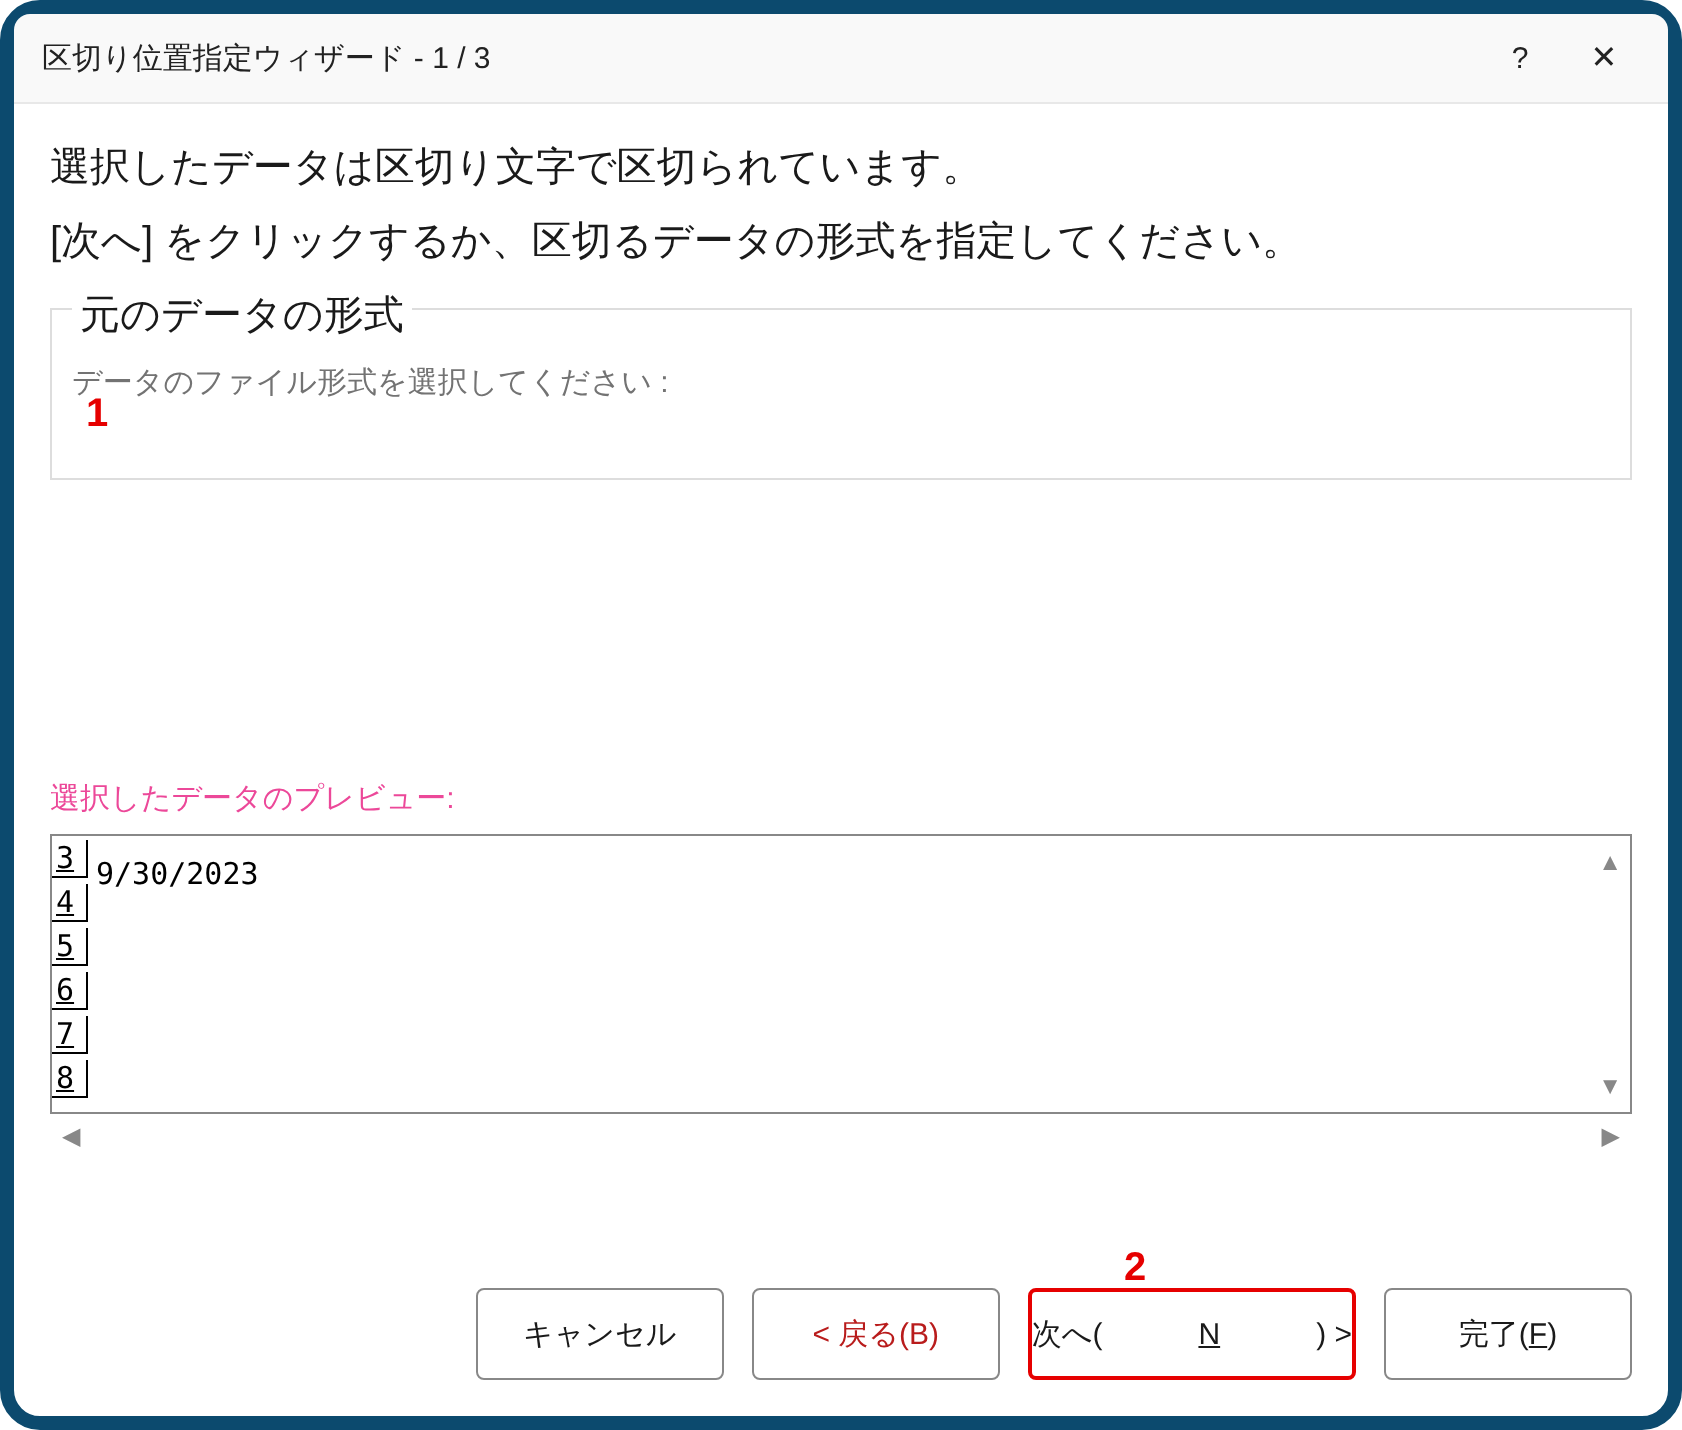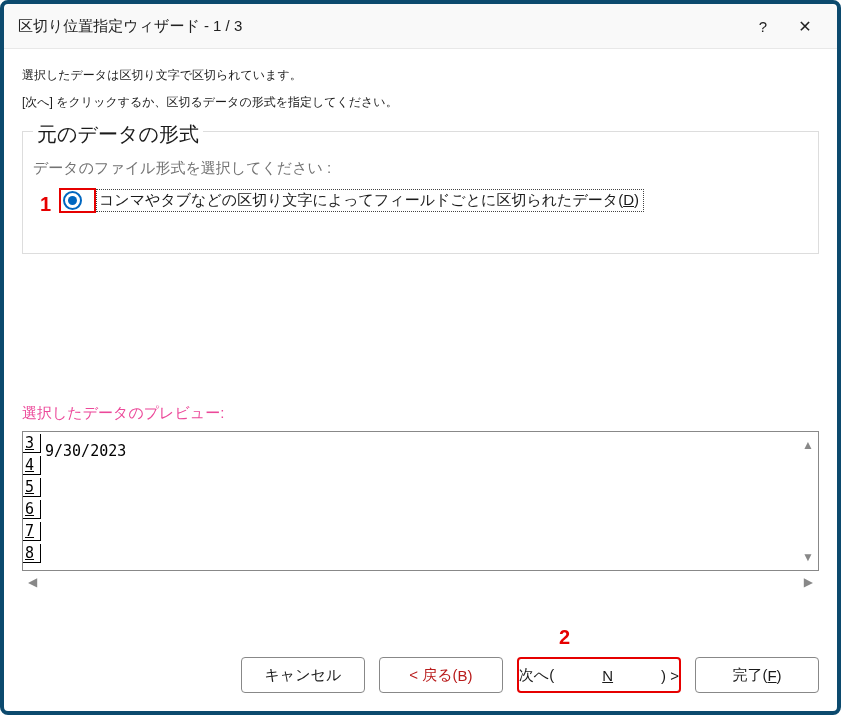--- a/index.html
+++ b/index.html
@@ -11,22 +11,22 @@
       font-family: "Yu Gothic UI", "Meiryo", sans-serif;
       font-size: 14px;
       background: #ffffff;
       width: 841px;
       height: 715px;
       overflow: hidden;
     }
     .dialog {
       width: 841px;
       height: 715px;
-      border: 4px solid #0c4a6e;
-      border-radius: 8px;
+      border: 7px solid #0c4a6e;
+      border-radius: 20px;
       background: #ffffff;
       display: flex;
       flex-direction: column;
       position: relative;
     }
     .titlebar {
       display: flex;
       align-items: center;
       padding: 8px 14px;
       border-bottom: 1px solid #e8e8e8;
@@ -53,21 +53,21 @@
       font-size: 16px;
     }
     .content {
       flex: 1;
       padding: 18px 18px 0 18px;
       display: flex;
       flex-direction: column;
     }
     .desc-line {
       margin-bottom: 10px;
-      font-size: 12px;
+      font-size: 20px;
       color: #1a1a1a;
     }
     .group {
       border: 1px solid #ddd;
       margin-top: 10px;
       padding: 0px 10px 28px 10px;
       position: relative;
     }
     .group-title {
       position: relative;
@@ -202,21 +202,21 @@
       font-size: 12px;
     }
     .button-row {
       display: flex;
       justify-content: flex-end;
       gap: 14px;
       padding: 10px 18px 18px 0;
     }
     .btn {
       min-width: 124px;
-      height: 36px;
+      height: 46px;
       border: 1px solid #888;
       background: #fff;
       border-radius: 4px;
       font-size: 15px;
       display: flex;
       align-items: center;
       justify-content: center;
       cursor: pointer;
       color: #1a1a1a;
     }
@@ -245,29 +245,20 @@
 
   <div class="content">
     <div class="desc-line">選択したデータは区切り文字で区切られています。</div>
     <div class="desc-line">[次へ] をクリックするか、区切るデータの形式を指定してください。</div>
 
     <div class="group">
       <span class="group-title">元のデータの形式</span>
       <div class="group-inner">
         <div class="instruction">データのファイル形式を選択してください :</div>
 
-        <div class="radio-row">
-          <span class="indent"></span>
-          <span class="radio-box-highlight">
-            <span class="radio-circle selected"></span>
-          </span>
-          <span class="radio-label dotted-focus">
-            <span>コンマやタブなどの区切り文字によってフィールドごとに区切られたデータ(</span><span class="accel">D</span><span>)</span>
-          </span>
-        </div>
 
       </div>
     </div>
 
     <div class="preview-label">選択したデータのプレビュー:</div>
 
     <div class="preview-area">
       <div class="preview-table">
         <div class="row">
           <div class="rownum">3</div>

